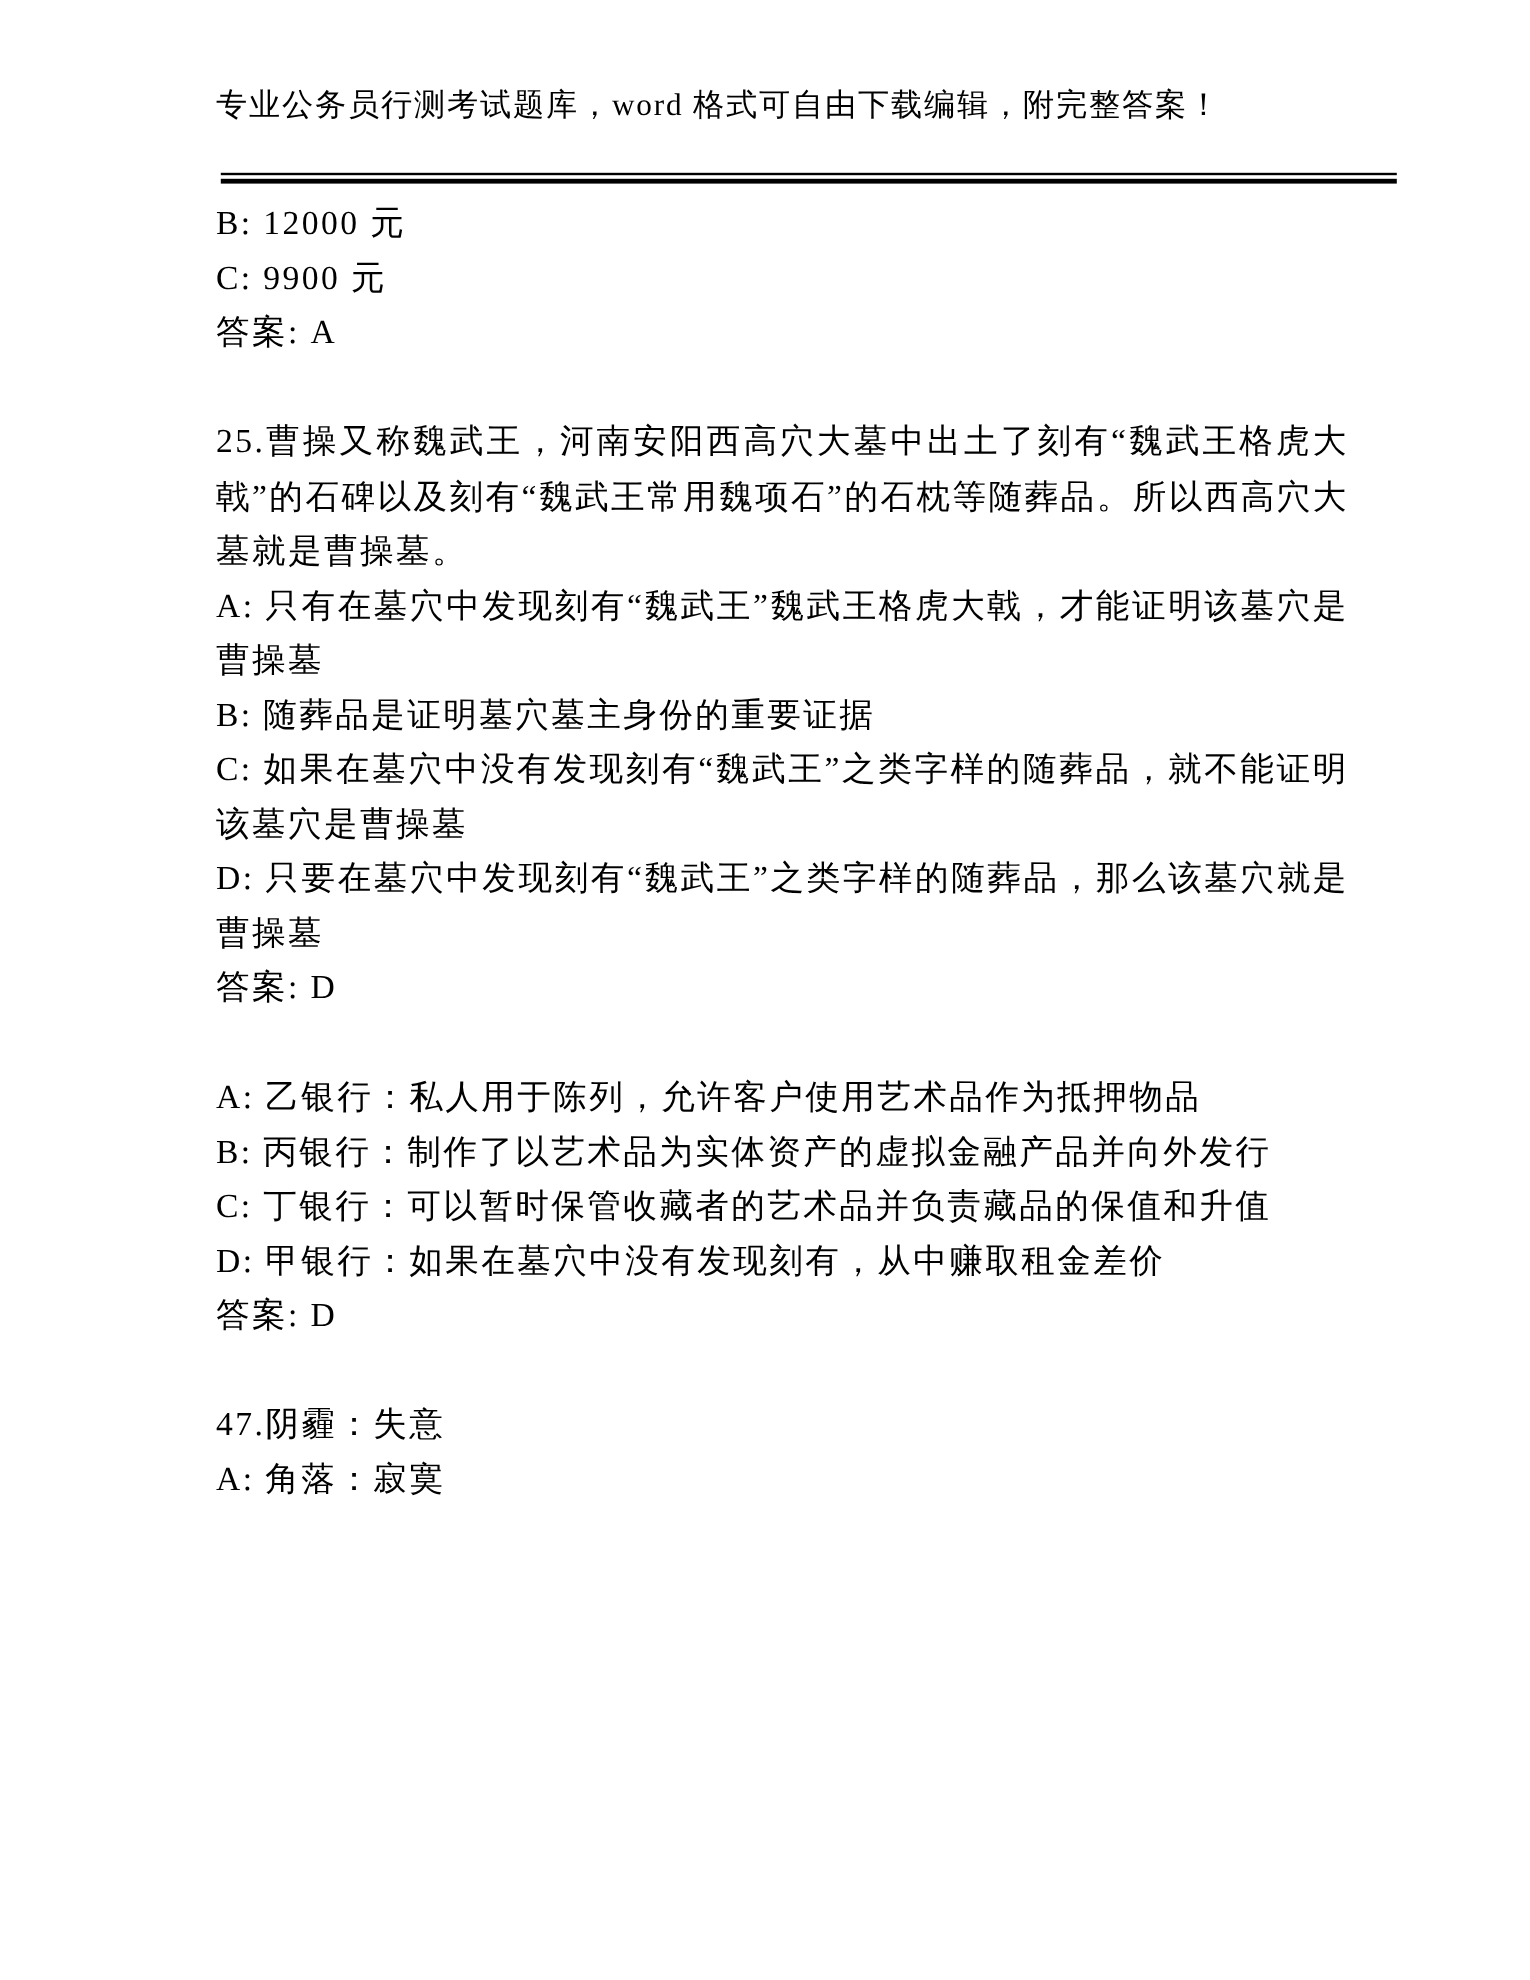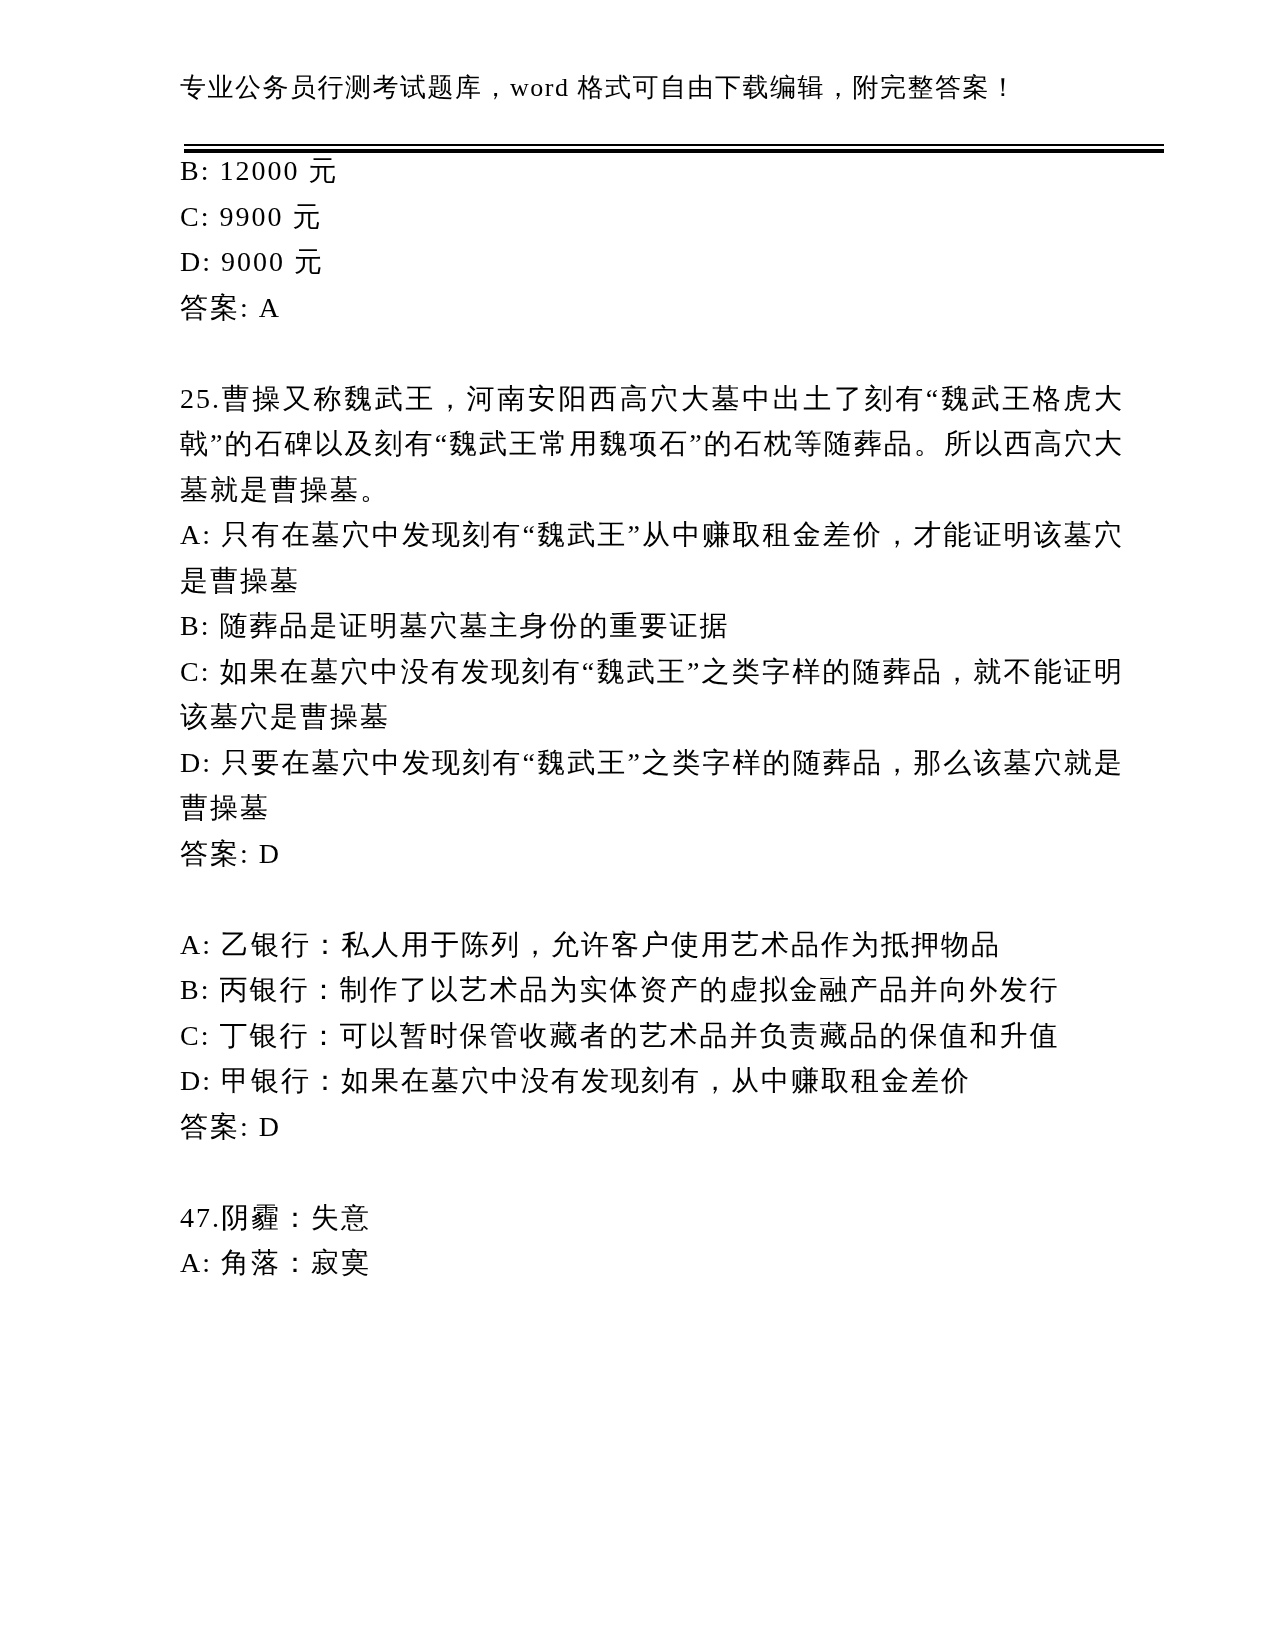--- a/index.html
+++ b/index.html
@@ -31,21 +31,21 @@
     top: 144px;
     width: 980px;
     height: 3px;
     border-top: 2px solid #000000;
     border-bottom: 4px solid #000000;
     background: #ffffff;
   }
   .content {
     position: absolute;
     left: 180px;
-    top: 148px;
+    top: 164px;
     width: 944px;
     font-size: 28px;
     line-height: 45.5px;
     letter-spacing: 2px;
     text-align: justify;
     text-justify: inter-ideograph;
   }
   .content p {
     margin: 0;
     padding: 0;
@@ -63,27 +63,26 @@
 <div class="page">
 
   <div class="header-text">专业公务员行测考试题库，word 格式可自由下载编辑，附完整答案！</div>
 
   <div class="header-rule"></div>
 
   <div class="content">
 
     <p>B: 12000 元</p>
     <p>C: 9900 元</p>
-    <p>D: 9000 元</p>
     <p class="answer">答案: A</p>
 
     <div class="spacer"></div>
 
     <p>25.曹操又称魏武王，河南安阳西高穴大墓中出土了刻有“魏武王格虎大戟”的石碑以及刻有“魏武王常用魏项石”的石枕等随葬品。所以西高穴大墓就是曹操墓。</p>
-    <p>A: 只有在墓穴中发现刻有“魏武王”从中赚取租金差价，才能证明该墓穴是曹操墓</p>
+    <p>A: 只有在墓穴中发现刻有“魏武王”魏武王格虎大戟，才能证明该墓穴是曹操墓</p>
     <p>B: 随葬品是证明墓穴墓主身份的重要证据</p>
     <p>C: 如果在墓穴中没有发现刻有“魏武王”之类字样的随葬品，就不能证明该墓穴是曹操墓</p>
     <p>D: 只要在墓穴中发现刻有“魏武王”之类字样的随葬品，那么该墓穴就是曹操墓</p>
     <p class="answer">答案: D</p>
 
     <div class="spacer"></div>
 
     <p>A: 乙银行：私人用于陈列，允许客户使用艺术品作为抵押物品</p>
     <p>B: 丙银行：制作了以艺术品为实体资产的虚拟金融产品并向外发行</p>
     <p>C: 丁银行：可以暂时保管收藏者的艺术品并负责藏品的保值和升值</p>

